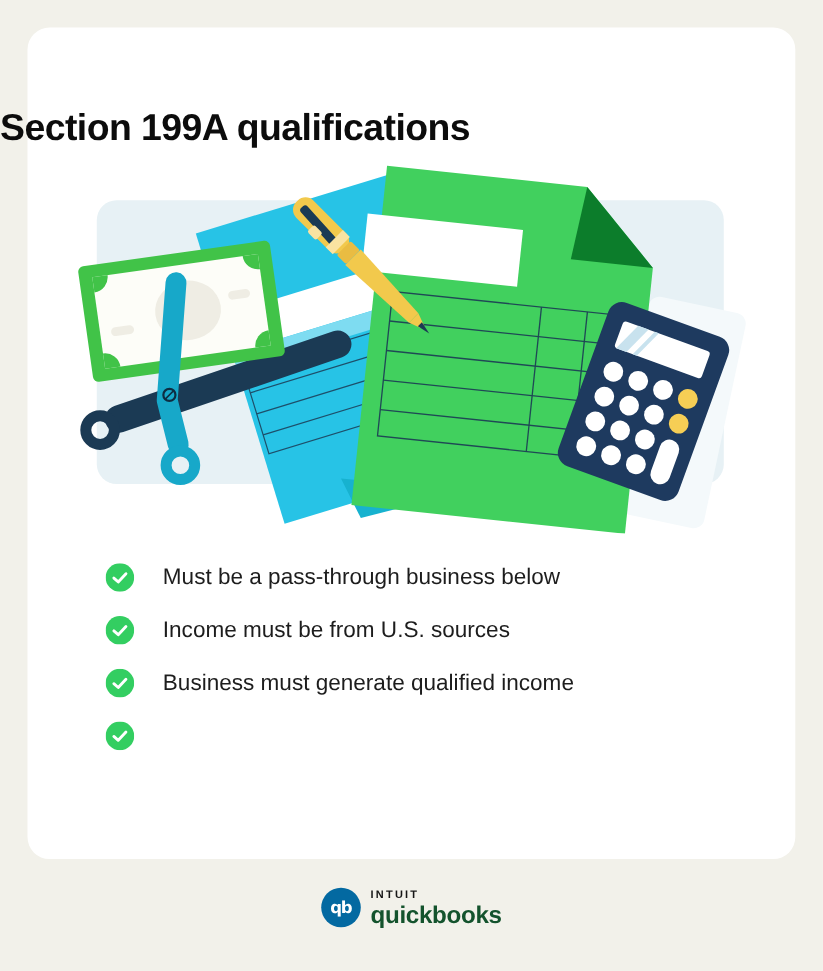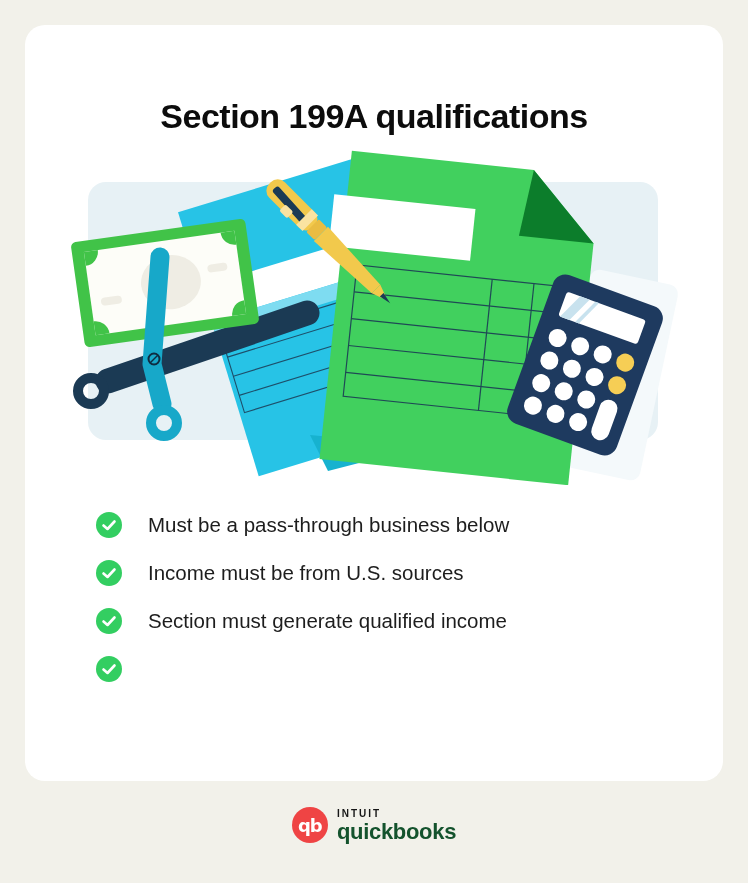--- a/index.html
+++ b/index.html
@@ -9,39 +9,39 @@
     font-family:"Liberation Sans", sans-serif;
     -webkit-font-smoothing:antialiased;
   }
   .canvas{position:relative;width:748px;height:883px;background:#F2F1EA;overflow:hidden;}
   .card{
     position:absolute;left:25px;top:25px;width:698px;height:756px;
     background:#FFFFFF;border-radius:20px;
   }
   .title{
     position:absolute;left:0;right:0;top:74px;
-    text-align:center;
+    text-align:left;
     font-size:34px;font-weight:800;letter-spacing:-0.5px;
     color:#0C0C0C;
   }
   .illo{position:absolute;left:60px;top:140px;width:620px;height:345px;}
   .list{position:absolute;left:96px;top:511px;width:570px;}
   .row{display:flex;align-items:center;gap:26px;height:27px;margin-bottom:21px;}
   .check{width:26px;height:26px;flex:0 0 26px;display:block;}
   .check svg{display:block;}
   .label{font-size:20.5px;color:#1D1D1D;line-height:27px;white-space:nowrap;}
   .footer{
     position:absolute;left:0;right:0;top:807px;
     display:flex;justify-content:center;align-items:center;gap:9px;
   }
   .qb-circle{
     width:36px;height:36px;border-radius:50%;
-    background:#ef4444;color:#FFFFFF;
+    background:#0369a1;color:#FFFFFF;
     display:flex;align-items:center;justify-content:center;
-    font-weight:700;font-size:18px;letter-spacing:-1px;
+    font-weight:700;font-size:15px;letter-spacing:-1px;
     font-family:"DejaVu Sans", sans-serif;
   }
   .brand{display:flex;flex-direction:column;justify-content:center;}
   .brand-top{
     font-size:10px;font-weight:700;letter-spacing:2px;
     color:#161616;line-height:13px;
   }
   .brand-bottom{
     font-size:22px;font-weight:700;letter-spacing:-0.3px;
     color:#14532d;line-height:23px;
@@ -179,21 +179,21 @@
       </span>
       <span class="label">Income must be from U.S. sources</span>
     </div>
     <div class="row">
       <span class="check">
         <svg width="26" height="26" viewBox="0 0 26 26">
             <circle cx="13" cy="13" r="13" fill="#33CE61"></circle>
             <path d="M7.5 13.5 L11.5 17 L18.5 9.5" stroke="#FFFFFF" stroke-width="2.6" fill="none" stroke-linecap="round" stroke-linejoin="round"></path>
           </svg>
       </span>
-      <span class="label">Section must generate qualified income</span>
+      <span class="label">Business must generate qualified income</span>
     </div>
     <div class="row">
       <span class="check">
         <svg width="26" height="26" viewBox="0 0 26 26">
             <circle cx="13" cy="13" r="13" fill="#33CE61"></circle>
             <path d="M7.5 13.5 L11.5 17 L18.5 9.5" stroke="#FFFFFF" stroke-width="2.6" fill="none" stroke-linecap="round" stroke-linejoin="round"></path>
           </svg>
       </span>
     </div>
   </div>

